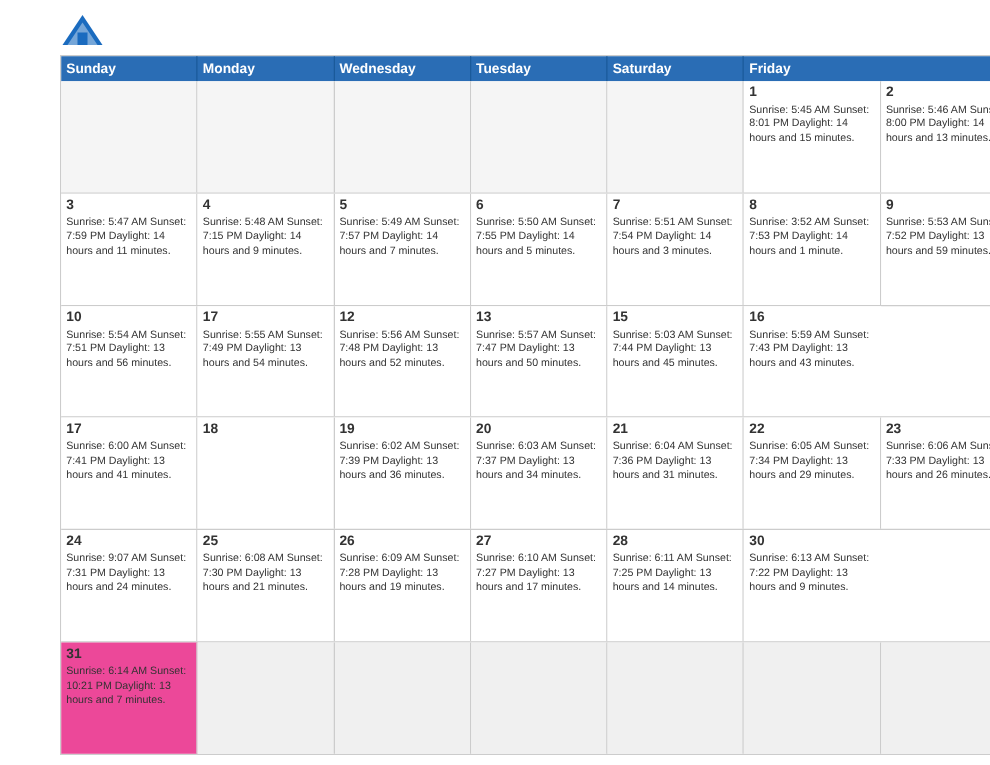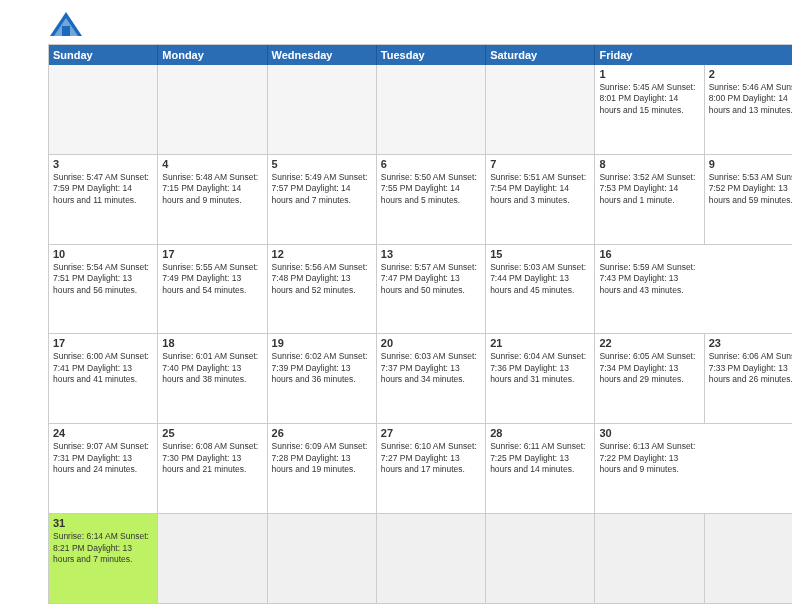--- a/index.html
+++ b/index.html
@@ -103,21 +103,21 @@
     }
     .day-info {
       font-size: 8.5px;
       line-height: 1.35;
       color: #333;
     }
     .last-row .cal-cell {
       background: #f0f0f0;
     }
     .last-row .cal-cell.has-data {
-      background: #bef264;
+      background: #ec4899;
     }
   </style>
 </head>
 <body>
 
 <div class="page">
   <div class="header">
     <div class="logo">
       <svg class="logo-icon" viewBox="0 0 36 28">
         <polygon points="18,2 34,26 2,26" fill="#1a6bbf"></polygon>
@@ -247,23 +247,20 @@
         </div>
         <div class="cal-row">
           <div class="cal-cell">
             <span class="day-num">17</span>
             <div class="day-info">Sunrise: 6:00 AM
 Sunset: 7:41 PM
 Daylight: 13 hours and 41 minutes.</div>
           </div>
           <div class="cal-cell">
             <span class="day-num">18</span>
-            <div class="day-info">Sunrise: 6:01 AM
-Sunset: 7:40 PM
-Daylight: 13 hours and 38 minutes.</div>
           </div>
           <div class="cal-cell">
             <span class="day-num">19</span>
             <div class="day-info">Sunrise: 6:02 AM
 Sunset: 7:39 PM
 Daylight: 13 hours and 36 minutes.</div>
           </div>
           <div class="cal-cell">
             <span class="day-num">20</span>
             <div class="day-info">Sunrise: 6:03 AM
@@ -324,21 +321,21 @@
             <span class="day-num">30</span>
             <div class="day-info">Sunrise: 6:13 AM
 Sunset: 7:22 PM
 Daylight: 13 hours and 9 minutes.</div>
           </div>
         </div>
         <div class="cal-row last-row">
           <div class="cal-cell has-data">
             <span class="day-num">31</span>
             <div class="day-info">Sunrise: 6:14 AM
-Sunset: 8:21 PM
+Sunset: 10:21 PM
 Daylight: 13 hours and 7 minutes.</div>
           </div>
           <div class="cal-cell empty"></div>
           <div class="cal-cell empty"></div>
           <div class="cal-cell empty"></div>
           <div class="cal-cell empty"></div>
           <div class="cal-cell empty"></div>
           <div class="cal-cell empty"></div>
         </div>
       </div>

